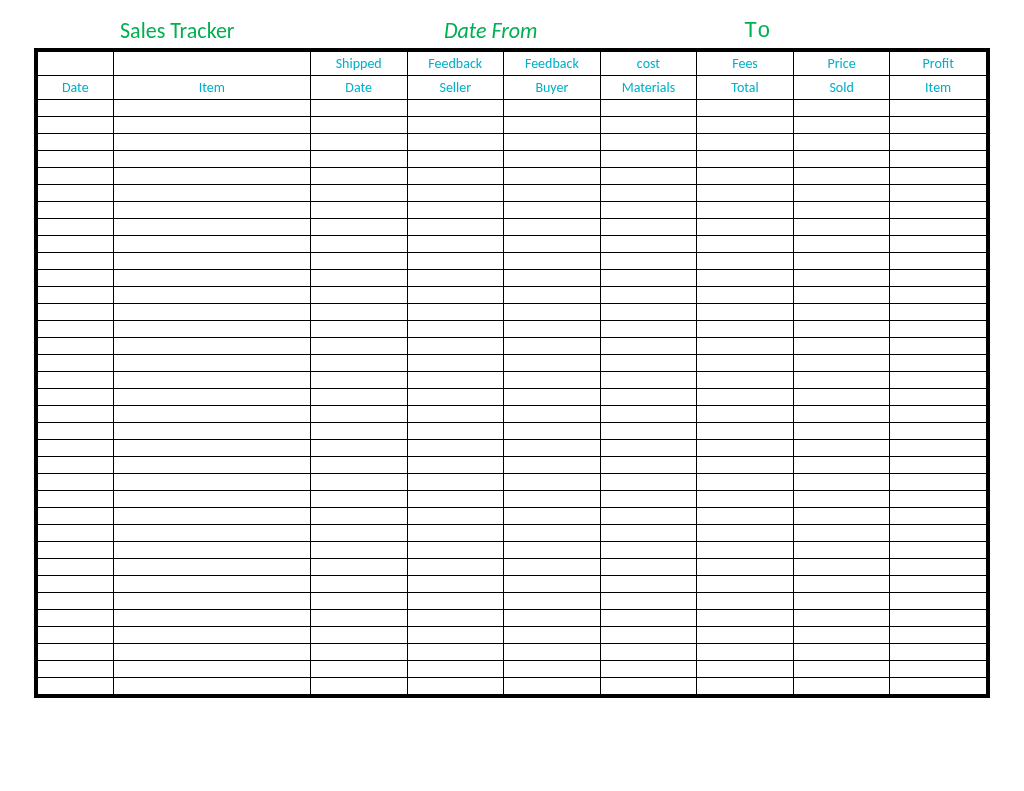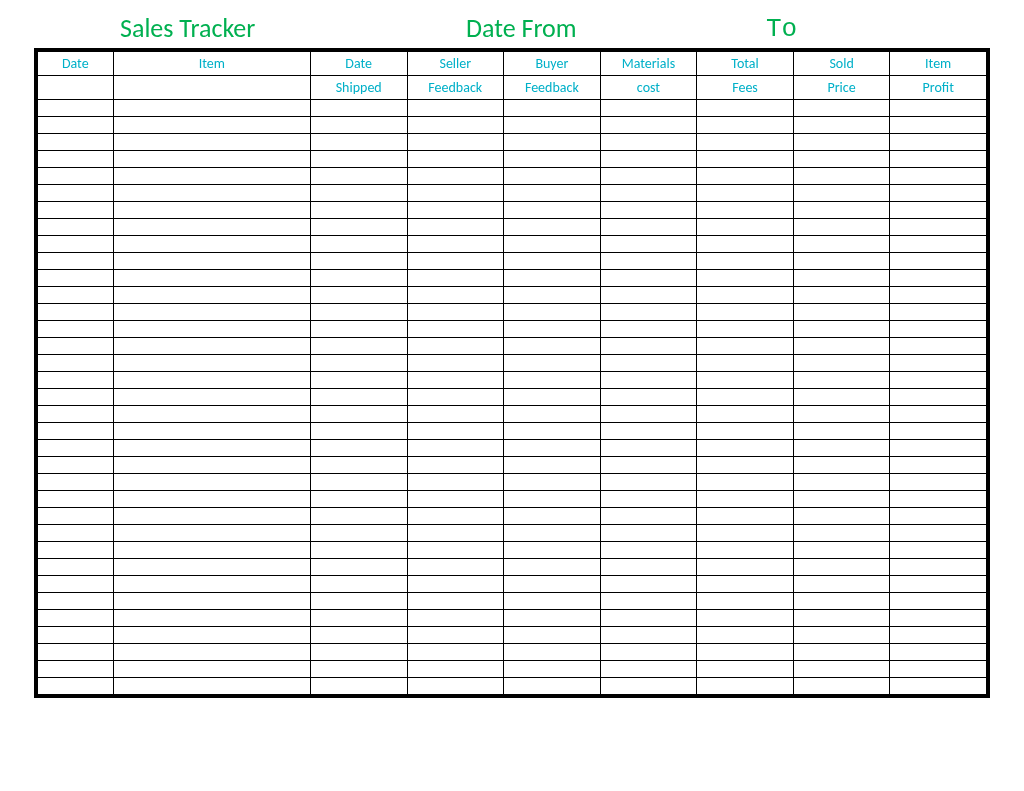--- a/index.html
+++ b/index.html
@@ -9,34 +9,35 @@
     }
     body {
       font-family: Calibri, Arial, sans-serif;
       background: #ffffff;
       width: 1024px;
       height: 791px;
       padding: 16px 34px 30px 34px;
     }
     .title-row {
       display: flex;
-      font-size: 26px;
+      font-size: 22px;
       color: #00b050;
       font-weight: 400;
       margin-bottom: 4px;
       height: 28px;
       align-items: flex-end;
     }
     .title-main {
       margin-left: 86px;
       width: 260px;
     }
     .title-datefrom {
-      margin-left: 86px;
+      margin-left: 64px;
       width: 220px;
+      font-style: italic;
     }
     .title-to {
       margin-left: 80px;
       font-family: Liberation Mono, monospace;
     }
     .sheet {
       border: 3px solid #000;
       width: 100%;
     }
     table {
@@ -86,41 +87,41 @@
       <col class="col-dship">
       <col class="col-seller">
       <col class="col-buyer">
       <col class="col-mat">
       <col class="col-total">
       <col class="col-sold">
       <col class="col-profit">
     </colgroup>
     <tbody id="tbody">
       <tr class="header-row">
+        <td></td>
+        <td></td>
+        <td>Shipped</td>
+        <td>Feedback</td>
+        <td>Feedback</td>
+        <td>cost</td>
+        <td>Fees</td>
+        <td>Price</td>
+        <td>Profit</td>
+      </tr>
+      <tr class="header-row">
         <td>Date</td>
         <td>Item</td>
         <td>Date</td>
         <td>Seller</td>
         <td>Buyer</td>
         <td>Materials</td>
         <td>Total</td>
         <td>Sold</td>
         <td>Item</td>
       </tr>
-      <tr class="header-row">
-        <td></td>
-        <td></td>
-        <td>Shipped</td>
-        <td>Feedback</td>
-        <td>Feedback</td>
-        <td>cost</td>
-        <td>Fees</td>
-        <td>Price</td>
-        <td>Profit</td>
-      </tr>
     <tr>
           <td></td>
           <td></td>
           <td></td>
           <td></td>
           <td></td>
           <td></td>
           <td></td>
           <td></td>
           <td></td>

